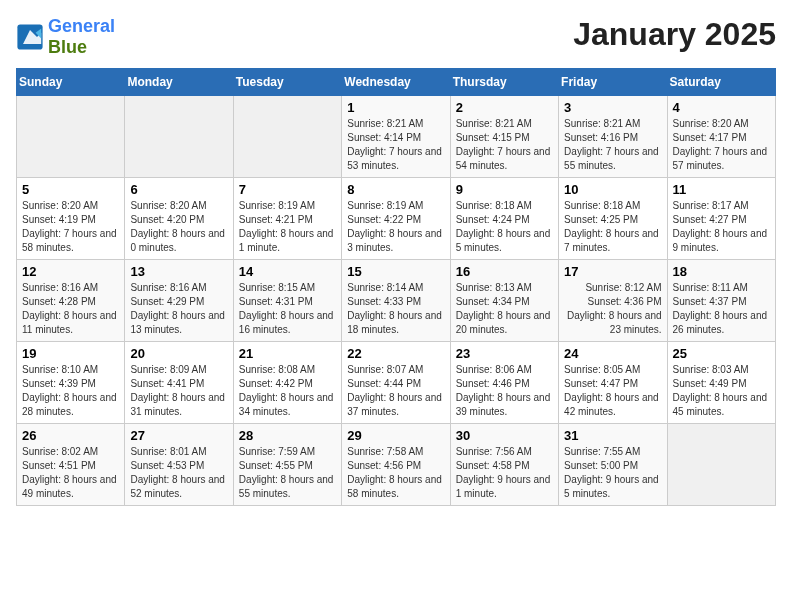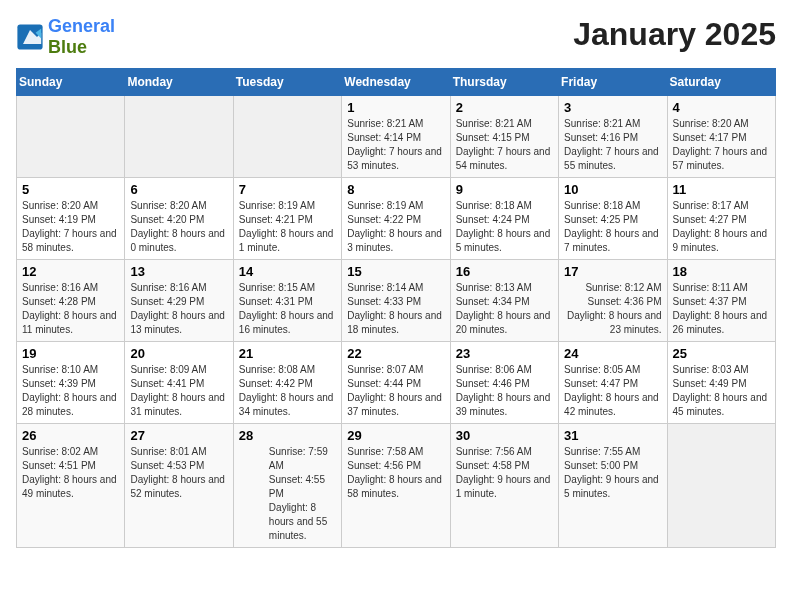--- a/index.html
+++ b/index.html
@@ -291,21 +291,21 @@
 Daylight: 8 hours and 49 minutes.</div>
         </td>
         <td>
           <span class="day-number">27</span>
           <div class="day-info" style="white-space: pre-line;">Sunrise: 8:01 AM
 Sunset: 4:53 PM
 Daylight: 8 hours and 52 minutes.</div>
         </td>
         <td>
           <span class="day-number">28</span>
-          <div class="day-info" style="white-space: pre-line; margin-left: 30px;">Sunrise: 7:59 AM
+          <div class="day-info" style="white-space: pre-line;">Sunrise: 7:59 AM
 Sunset: 4:55 PM
 Daylight: 8 hours and 55 minutes.</div>
         </td>
         <td>
           <span class="day-number">29</span>
           <div class="day-info" style="white-space: pre-line;">Sunrise: 7:58 AM
 Sunset: 4:56 PM
 Daylight: 8 hours and 58 minutes.</div>
         </td>
         <td>

